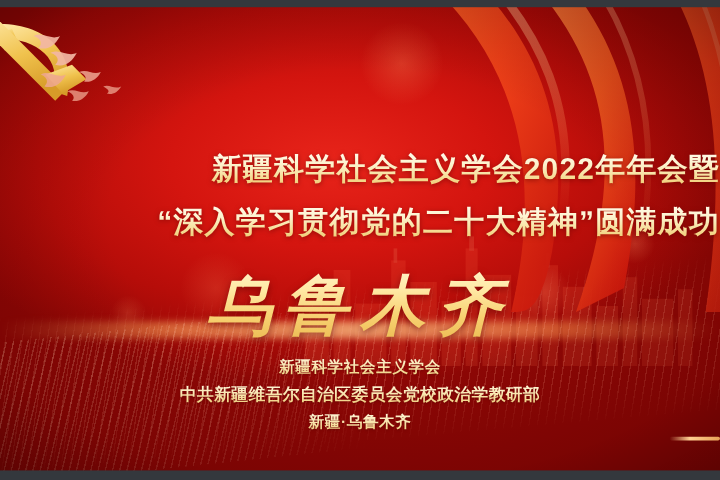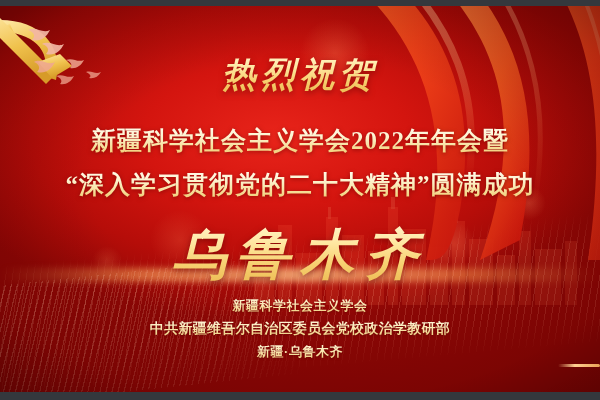--- a/index.html
+++ b/index.html
@@ -89,26 +89,27 @@
     background:linear-gradient(180deg,#fff6cf 0%,#ffe9a6 30%,#f7d070 62%,#e8b449 100%);
     -webkit-background-clip:text;background-clip:text;
     -webkit-text-fill-color:transparent;color:transparent;
     filter:drop-shadow(0 2px 3px rgba(90,0,0,.55));
   }
   .rejoice{top:52px;font-size:34px;letter-spacing:5px;}
   .success{top:219px;font-size:54px;letter-spacing:10px;}
 
   
   .headline{
-    font-family:Liberation Serif, serif;
+    font-family:Liberation Sans, sans-serif;
     font-weight:700;
     background:linear-gradient(180deg,#fffdf2 0%,#fdf3cf 38%,#f6dd96 72%,#ecc468 100%);
     -webkit-background-clip:text;background-clip:text;
     -webkit-text-fill-color:transparent;color:transparent;
     filter:drop-shadow(0 1px 2px rgba(100,0,0,.6));
+    text-align:right;
   }
   .head1{top:124px;font-size:25px;letter-spacing:1px;}
   .head2{top:168px;font-size:25px;letter-spacing:1px;}
 
   
   .credit{
     font-family:"Liberation Sans","DejaVu Sans",sans-serif;font-weight:700;
     background:linear-gradient(180deg,#fff8de 0%,#f7e2a6 55%,#eccb78 100%);
     -webkit-background-clip:text;background-clip:text;
     -webkit-text-fill-color:transparent;color:transparent;
@@ -225,21 +226,20 @@
         <path d="M34,52 C41,49 45,55 52,52 C49,58 44,61 38,60 C41,57 39,54 34,52 Z"></path>
         <path d="M64,48 C70,46 73,51 79,48 C76,53 72,55 67,54 C70,52 68,50 64,48 Z"></path>
       </g>
     </svg>
   </div>
 
   <div class="gold-tick"></div>
 
   <div class="content">
 
-    <div class="txt calli rejoice">热烈祝贺</div>
 
     <div class="txt headline head1">新疆科学社会主义学会2022年年会暨</div>
 
     <div class="txt headline head2">“深入学习贯彻党的二十大精神”圆满成功</div>
 
     <div class="txt calli success">乌鲁木齐</div>
 
     <div class="txt credit c1">新疆科学社会主义学会</div>
 
     <div class="txt credit c2">中共新疆维吾尔自治区委员会党校政治学教研部</div>

